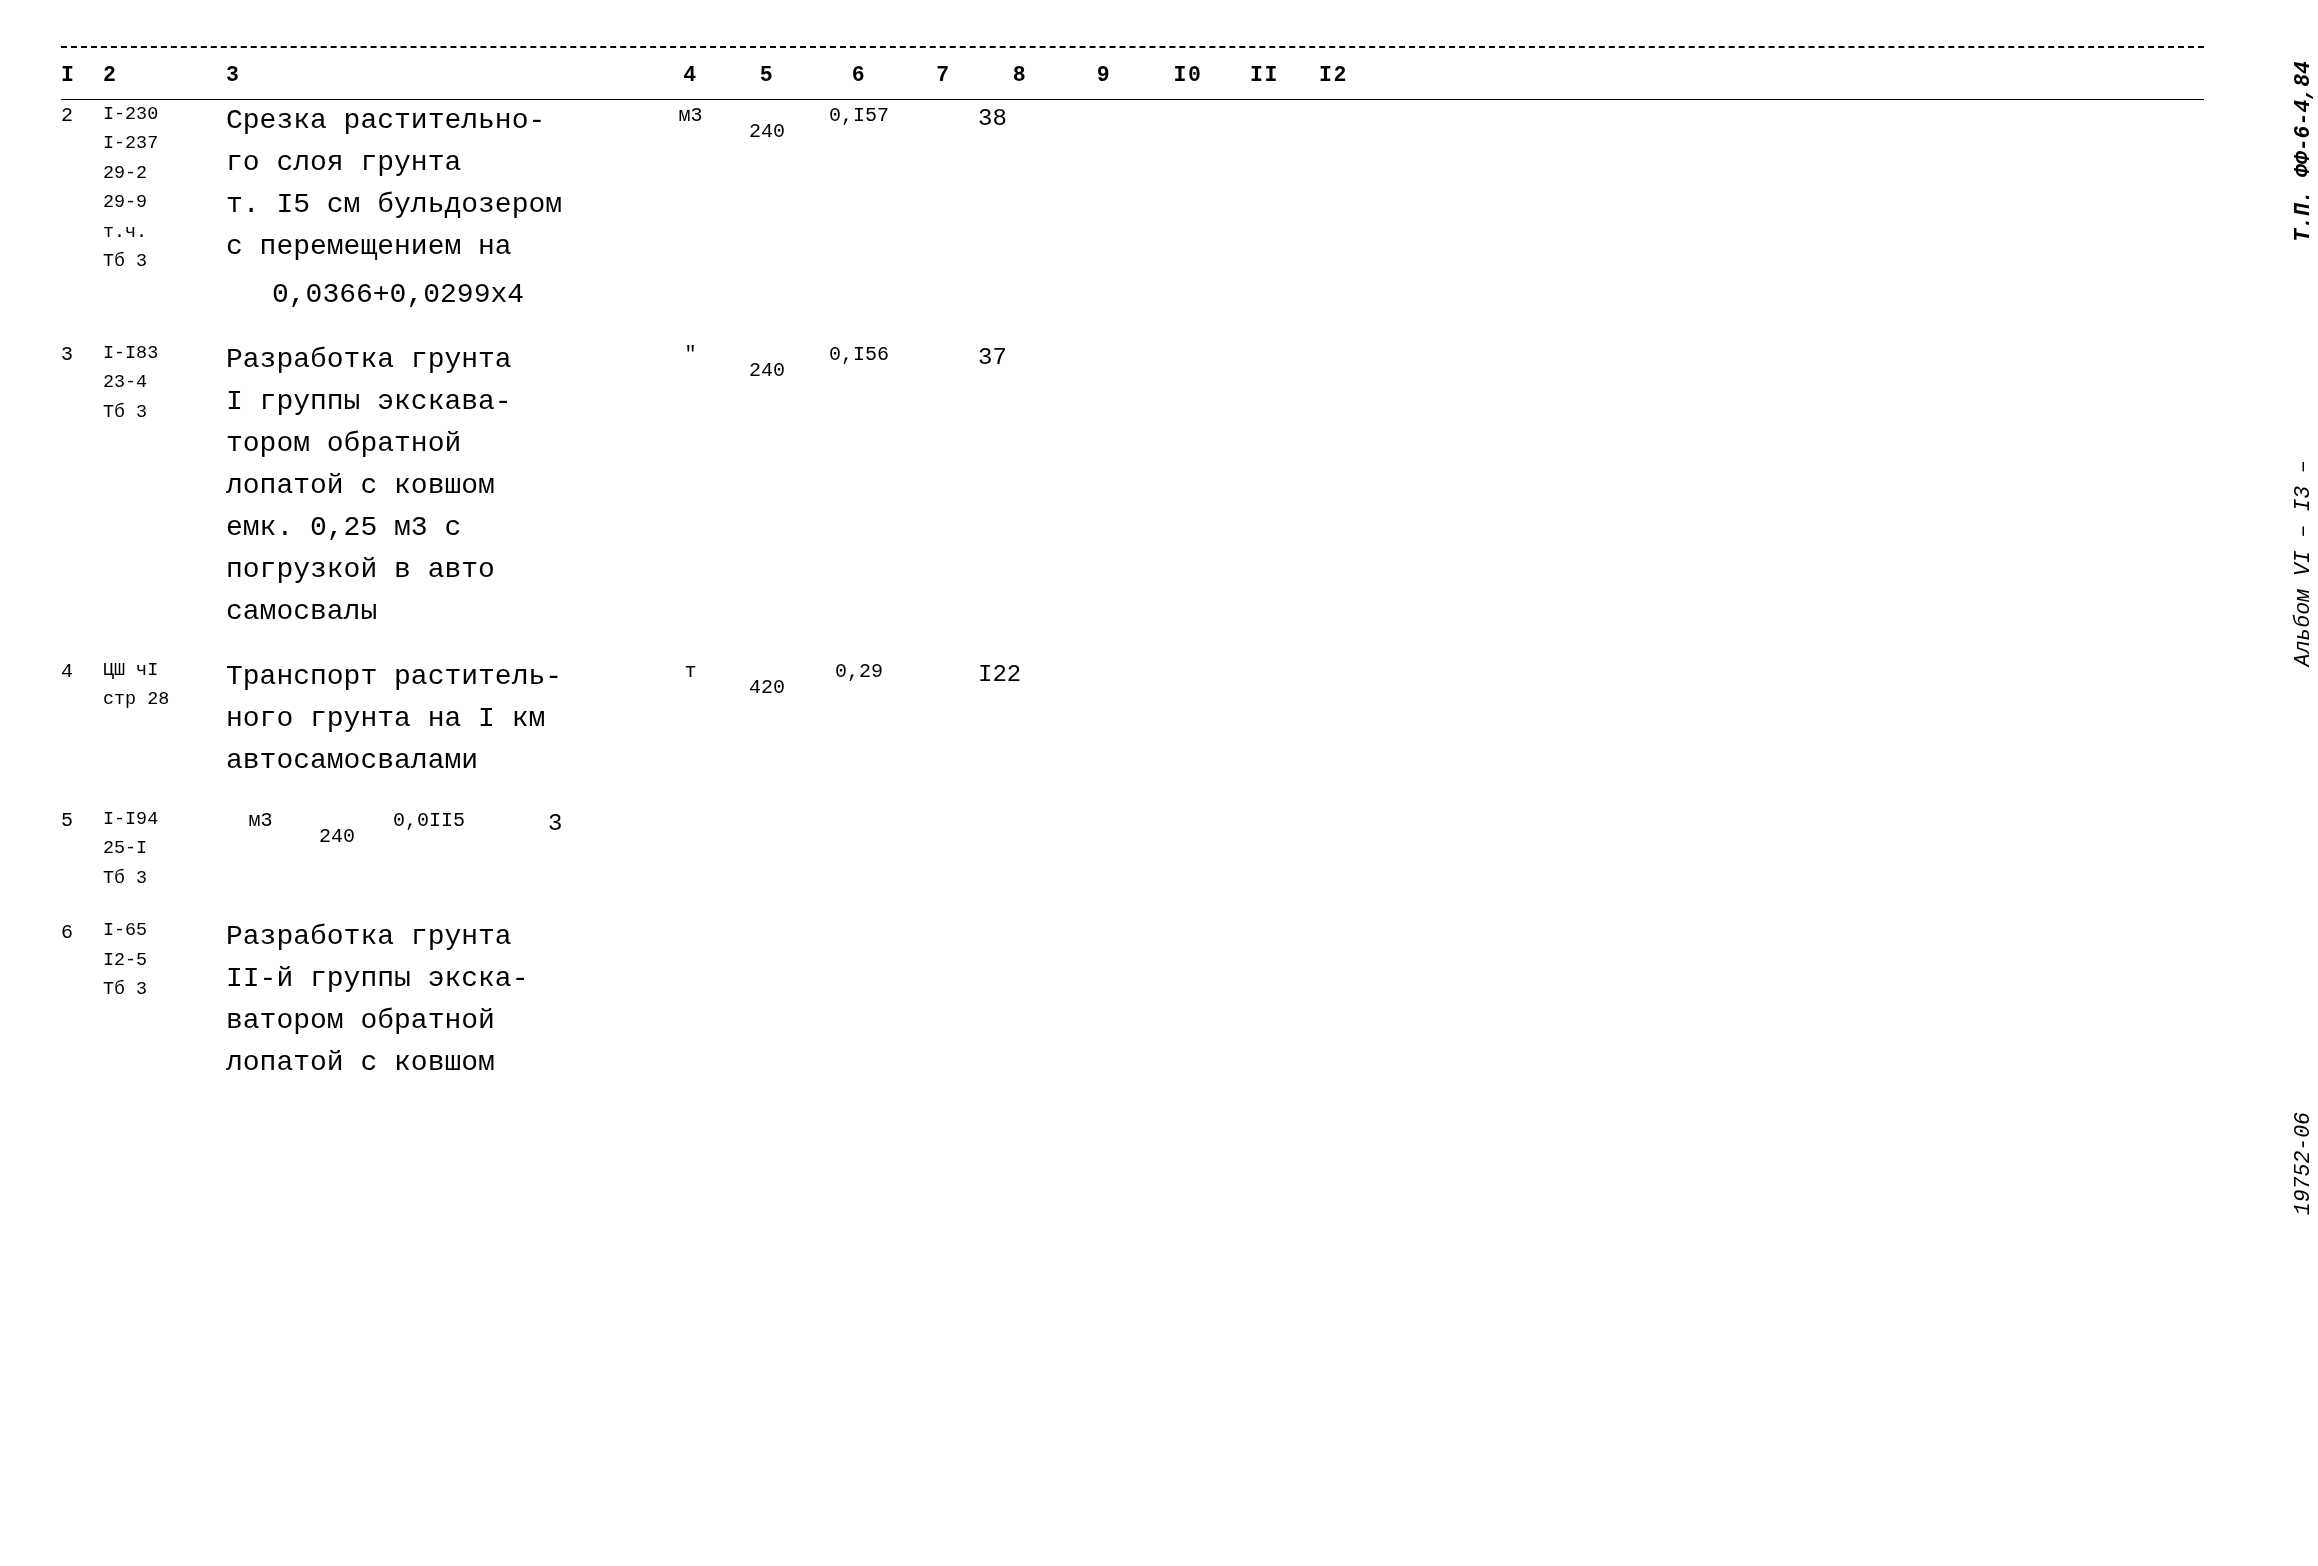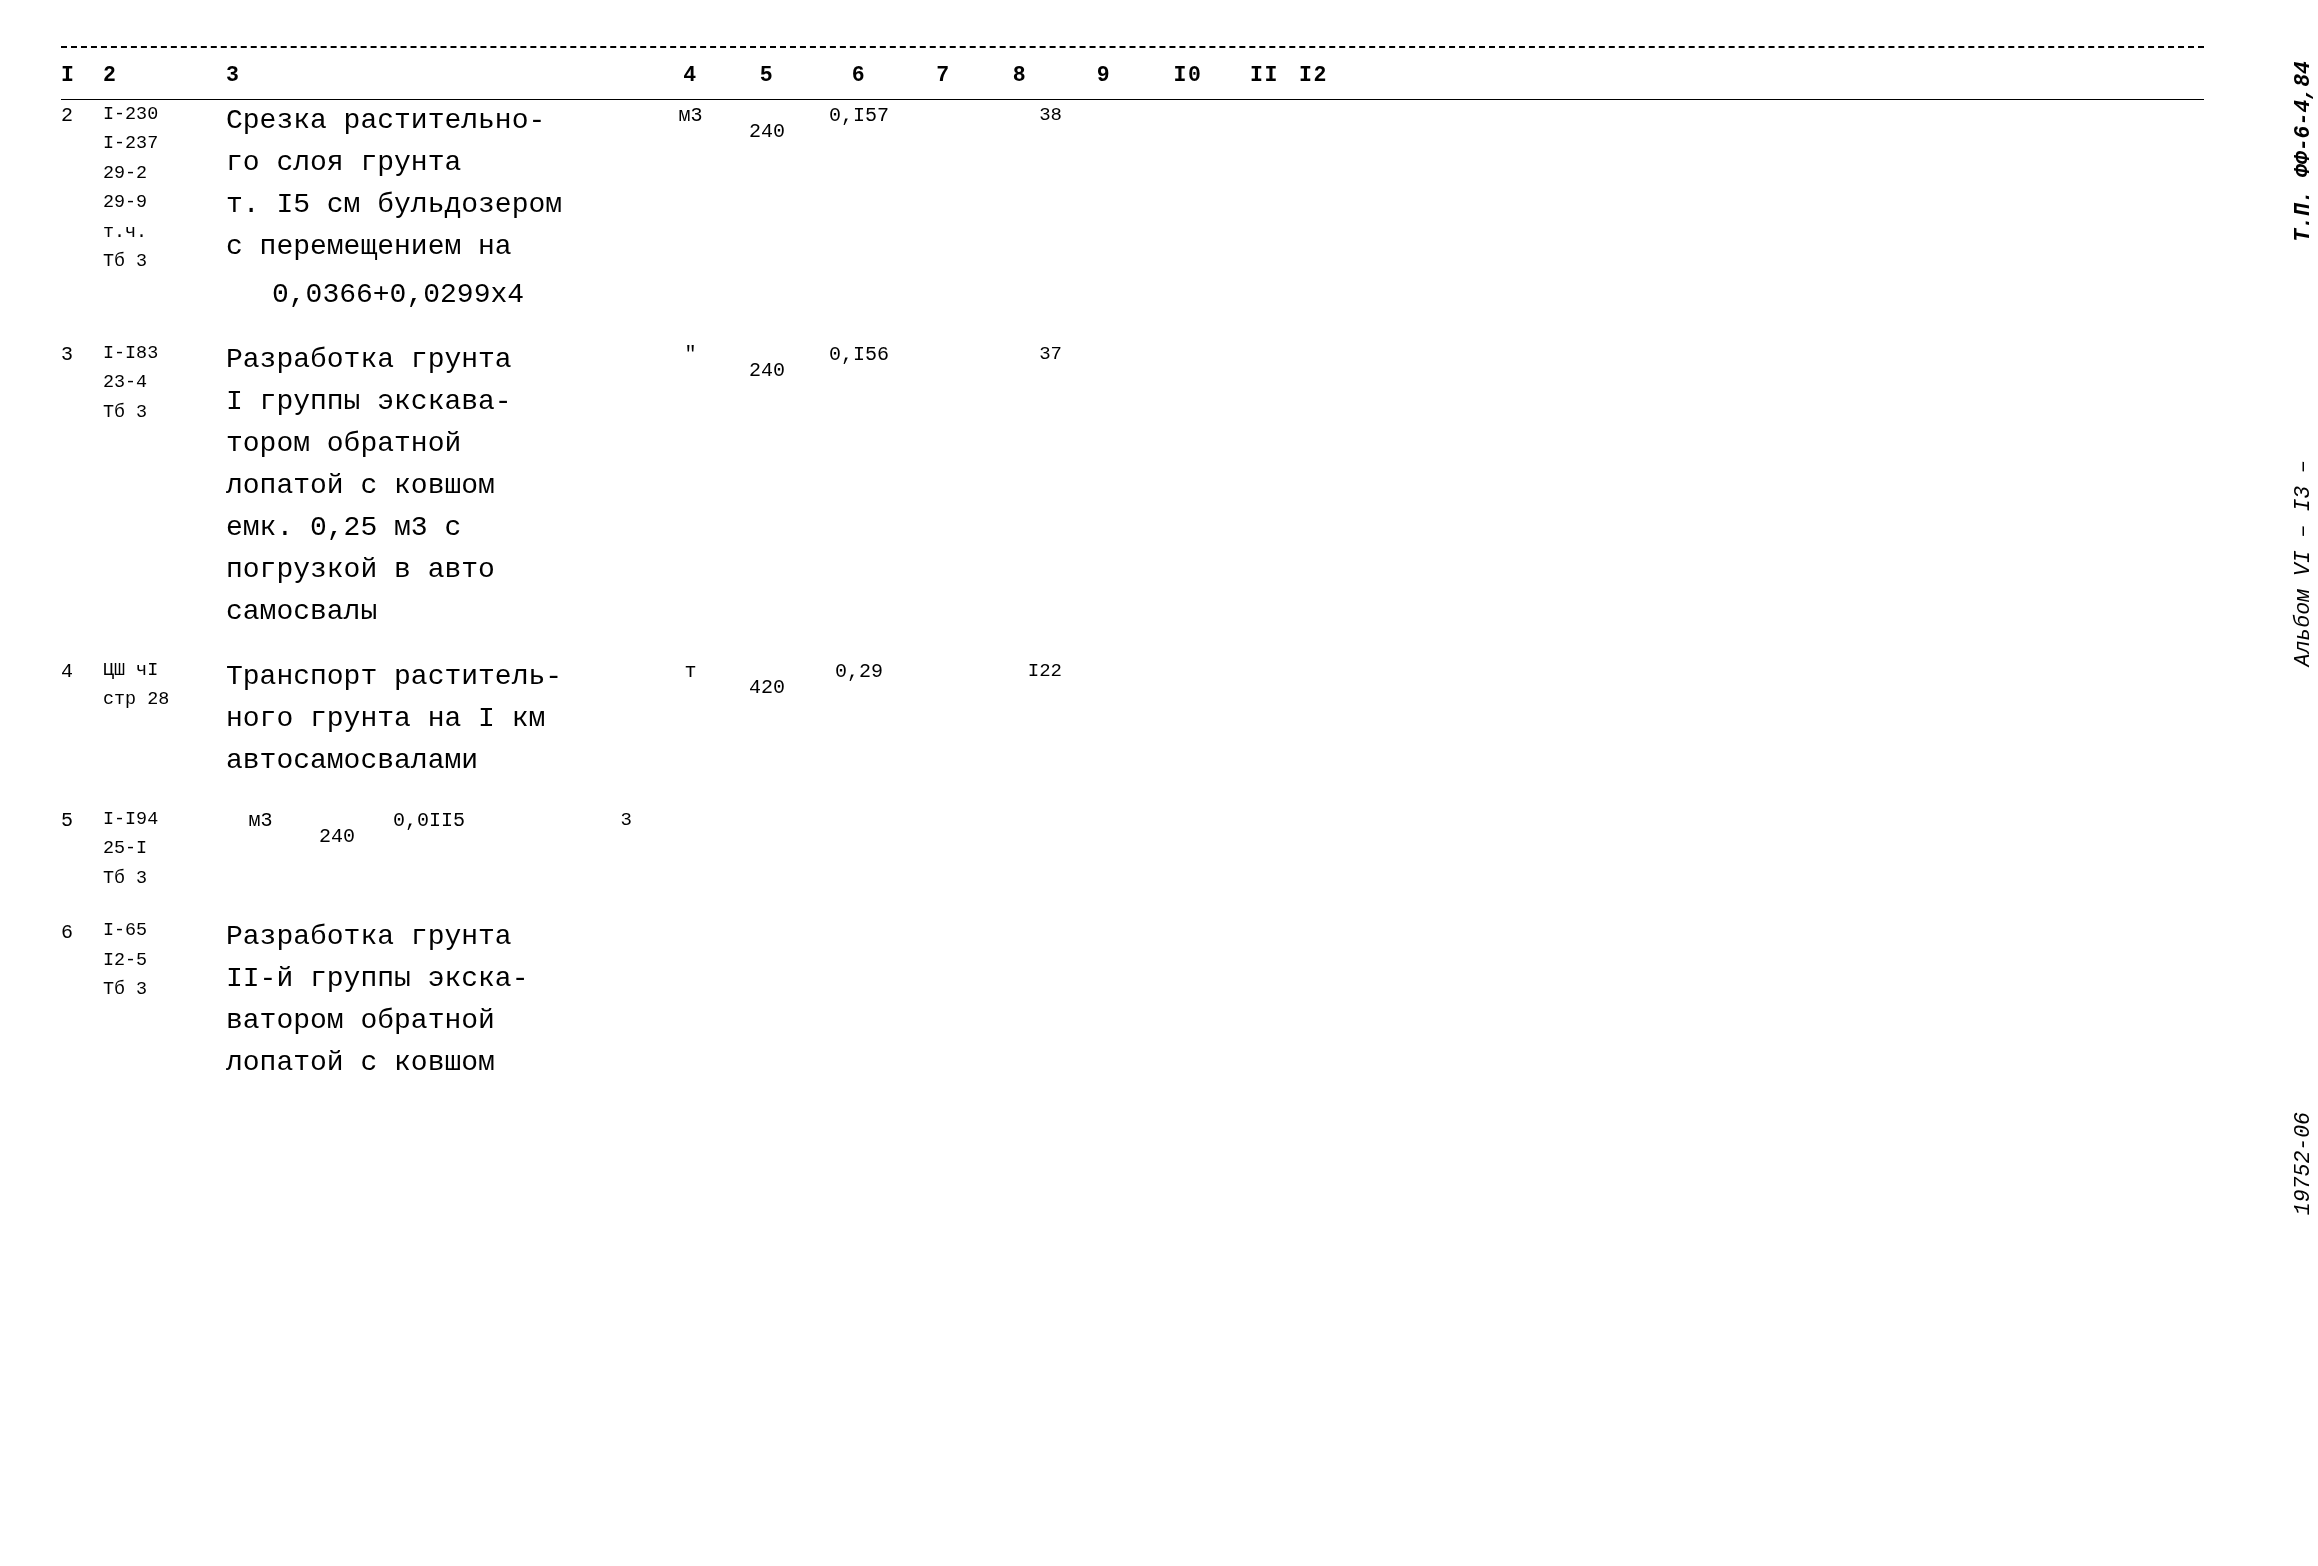--- a/index.html
+++ b/index.html
@@ -42,21 +42,21 @@
     .col-2 { width: 123px; flex-shrink: 0; }
     .col-3 { width: 430px; flex-shrink: 0; }
     .col-4 { width: 69px; flex-shrink: 0; text-align: center; }
     .col-5 { width: 84px; flex-shrink: 0; text-align: center; }
     .col-6 { width: 100px; flex-shrink: 0; text-align: center; }
     .col-7 { width: 69px; flex-shrink: 0; text-align: center; }
     .col-8 { width: 84px; flex-shrink: 0; text-align: center; }
     .col-9 { width: 84px; flex-shrink: 0; text-align: center; }
     .col-10 { width: 84px; flex-shrink: 0; text-align: center; }
     .col-11 { width: 69px; flex-shrink: 0; text-align: center; }
-    .col-12 { width: 69px; flex-shrink: 0; text-align: left; }
+    .col-12 { width: 69px; flex-shrink: 0; text-align: center; }
 
     .header-dashes {
       font-size: 21.5px;
       letter-spacing: 1.5px;
     }
 
     
     .data-table {
       margin-right: 54px;
     }
@@ -119,22 +119,22 @@
       width: 69px;
       flex-shrink: 0;
       text-align: center;
       font-size: 20px;
       padding-top: 1.5px;
     }
 
     .row-v8 {
       width: 84px;
       flex-shrink: 0;
-      text-align: right;
-      font-size: 19px;
+      text-align: left;
+      font-size: 24px;
       padding-top: 1.5px;
     }
 
     .row-v9 {
       width: 84px;
       flex-shrink: 0;
       text-align: center;
       font-size: 20px;
       padding-top: 1.5px;
     }

